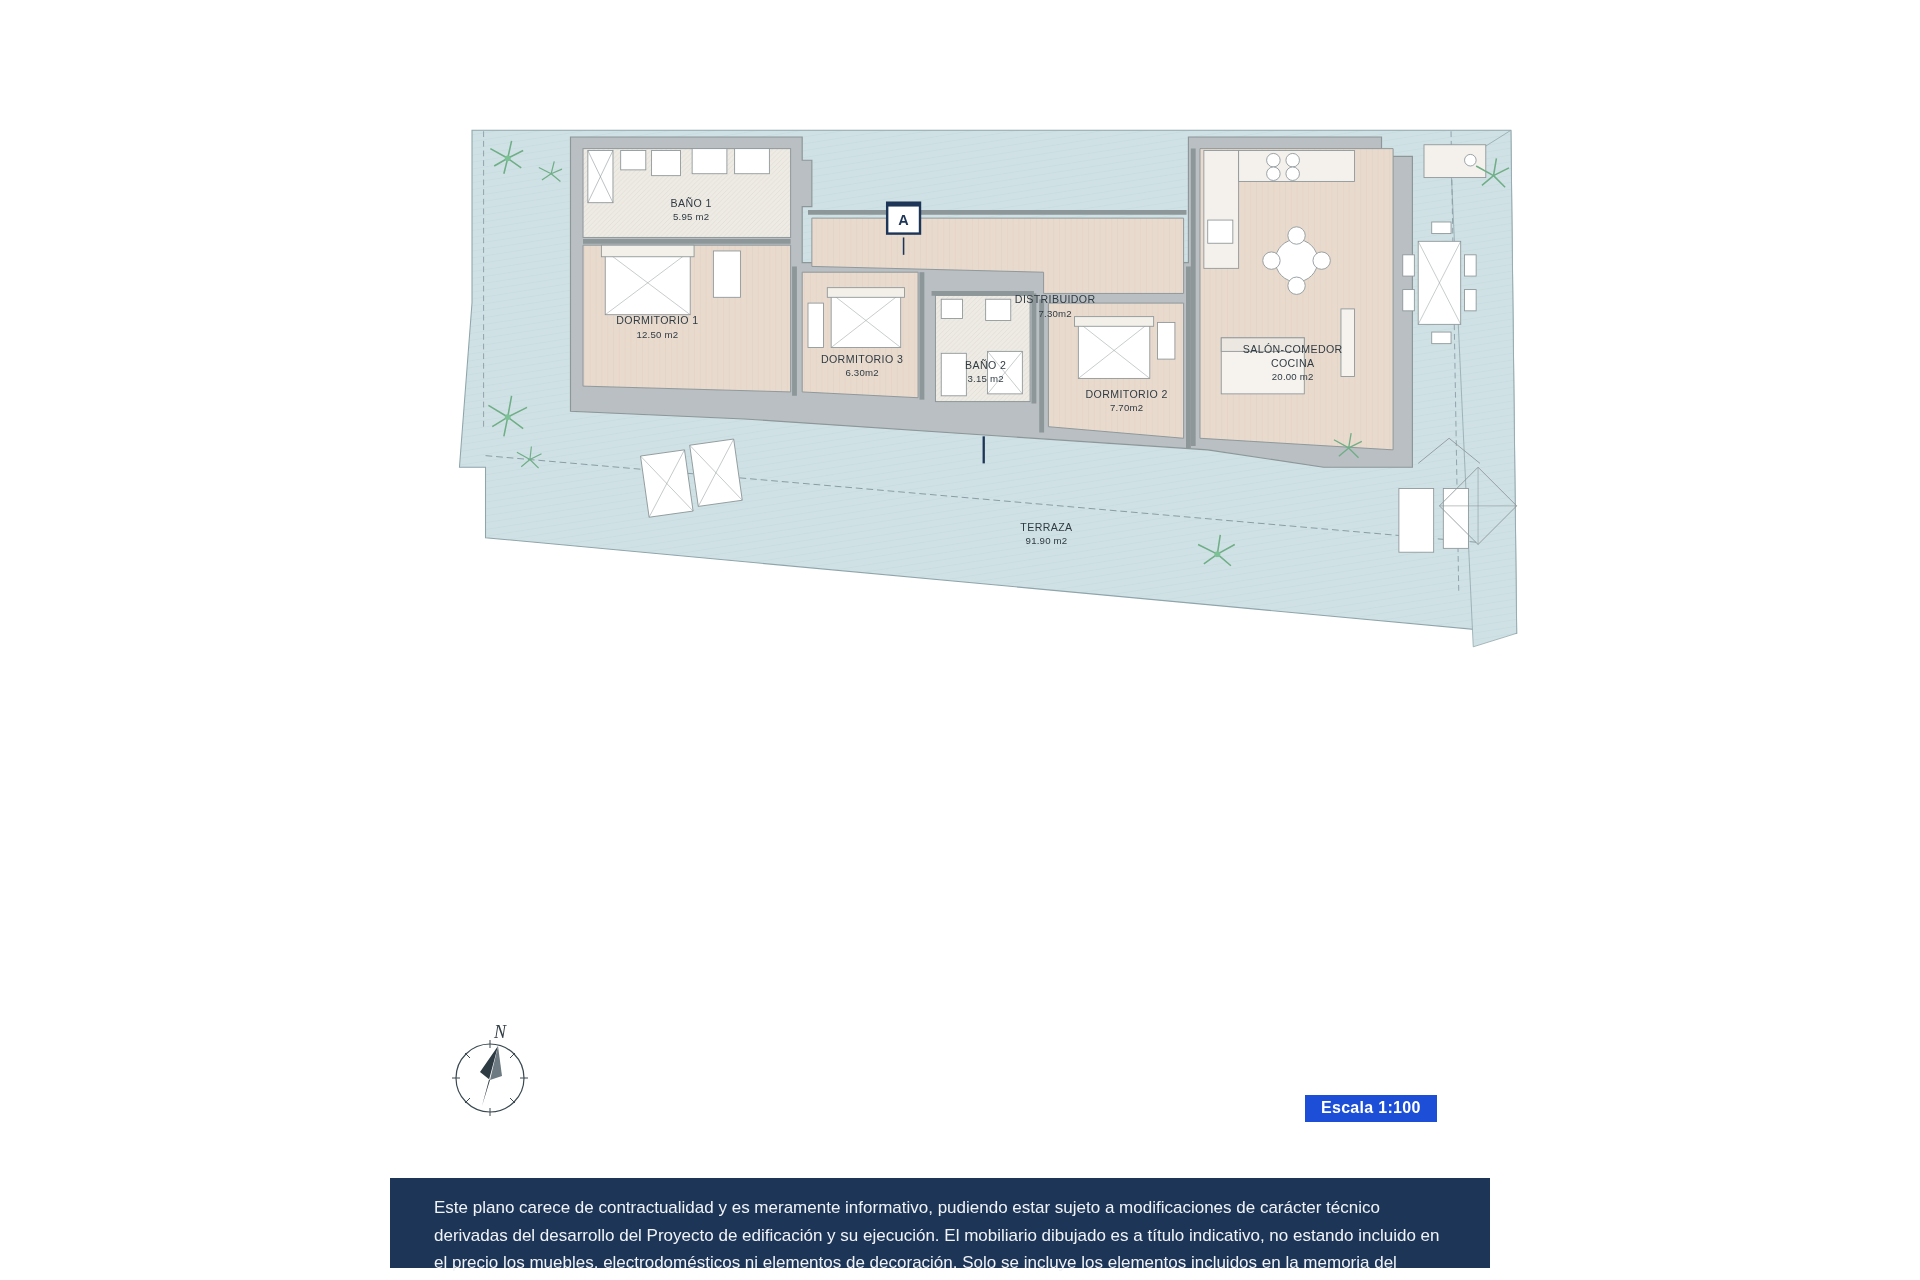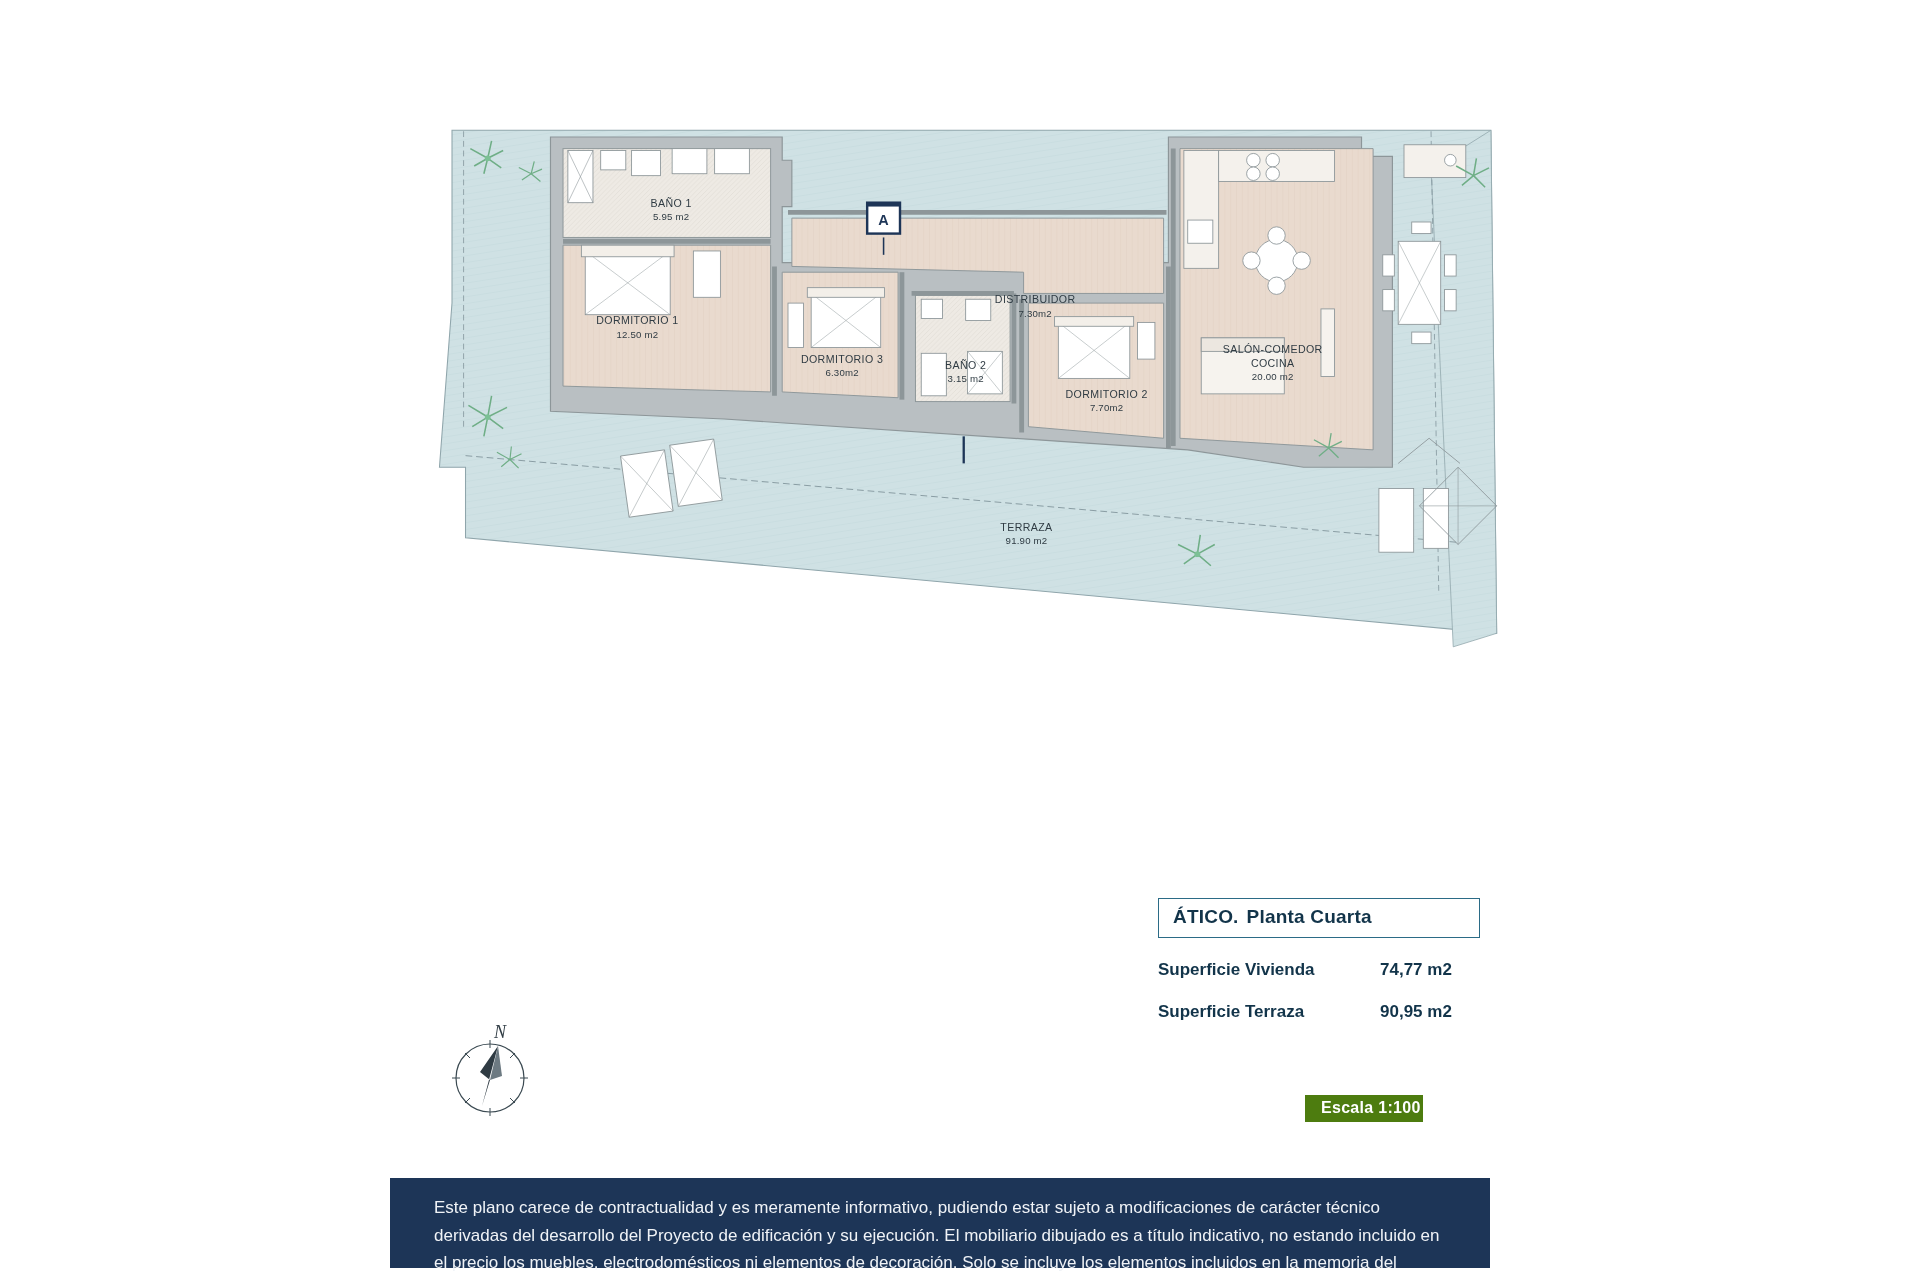--- a/index.html
+++ b/index.html
@@ -18,21 +18,21 @@
     position: absolute;
     left: 0; top: 0;
     width: 1920px;
     height: 1280px;
     background: #ffffff;
   }
 
   
   #plan-area {
     position: absolute;
-    left: 376px;
+    left: 396px;
     top: 110px;
     width: 1160px;
     height: 560px;
   }
   #plan-svg { display: block; }
 
   
   #legend {
     position: absolute;
     left: 1158px;
@@ -71,25 +71,25 @@
   }
   .surface-value {
     font-size: 17px;
     font-weight: bold;
     color: #12344a;
   }
   #scale-badge {
     position: absolute;
     left: 1305px;
     top: 1095px;
-    background: #4d7c0f;
+    background: #1d4ed8;
     color: #ffffff;
     font-size: 16px;
     font-weight: bold;
-    padding: 4px 2px 5px 16px;
+    padding: 4px 16px 5px 16px;
     letter-spacing: 0.3px;
   }
 
   
   #compass {
     position: absolute;
     left: 432px;
     top: 1010px;
     width: 120px;
     height: 120px;
@@ -316,34 +316,20 @@
         <rect x="848" y="196" width="34" height="32" fill="#ffffff" stroke="#1d3557" stroke-width="2.5"></rect>
         <rect x="848" y="196" width="34" height="4" fill="#1d3557"></rect>
         <text x="865" y="219" text-anchor="middle" font-family="Liberation Sans, sans-serif" font-size="15" font-weight="bold" fill="#1d3557">A</text>
         <path d="M865,232 L865,250" stroke="#1d3557" stroke-width="1.6"></path>
         <path d="M948,438 L948,466" stroke="#1d3557" stroke-width="2.4"></path>
       </g>
 
     </svg>
   </div>
 
-  <div id="legend">
-    <div class="legend-title-box">
-      <span class="t1">ÁTICO.</span><span class="t2">Planta Cuarta</span>
-    </div>
-
-    <div class="surface-row">
-      <span class="surface-label">Superficie Vivienda</span>
-      <span class="surface-value">74,77 m2</span>
-    </div>
-    <div class="surface-row">
-      <span class="surface-label">Superficie Terraza</span>
-      <span class="surface-value">90,95 m2</span>
-    </div>
-  </div>
 
   <div id="scale-badge">Escala 1:100</div>
 
   <div id="compass">
     <svg width="120" height="120" viewBox="0 0 120 120" xmlns="http://www.w3.org/2000/svg">
       <circle cx="58" cy="68" r="34" fill="none" stroke="#3b4a52" stroke-width="1.2"></circle>
       <g stroke="#3b4a52" stroke-width="1">
         <path d="M58,30 L58,38"></path>
           <path d="M58,98 L58,106"></path>
         <path d="M20,68 L28,68"></path>

